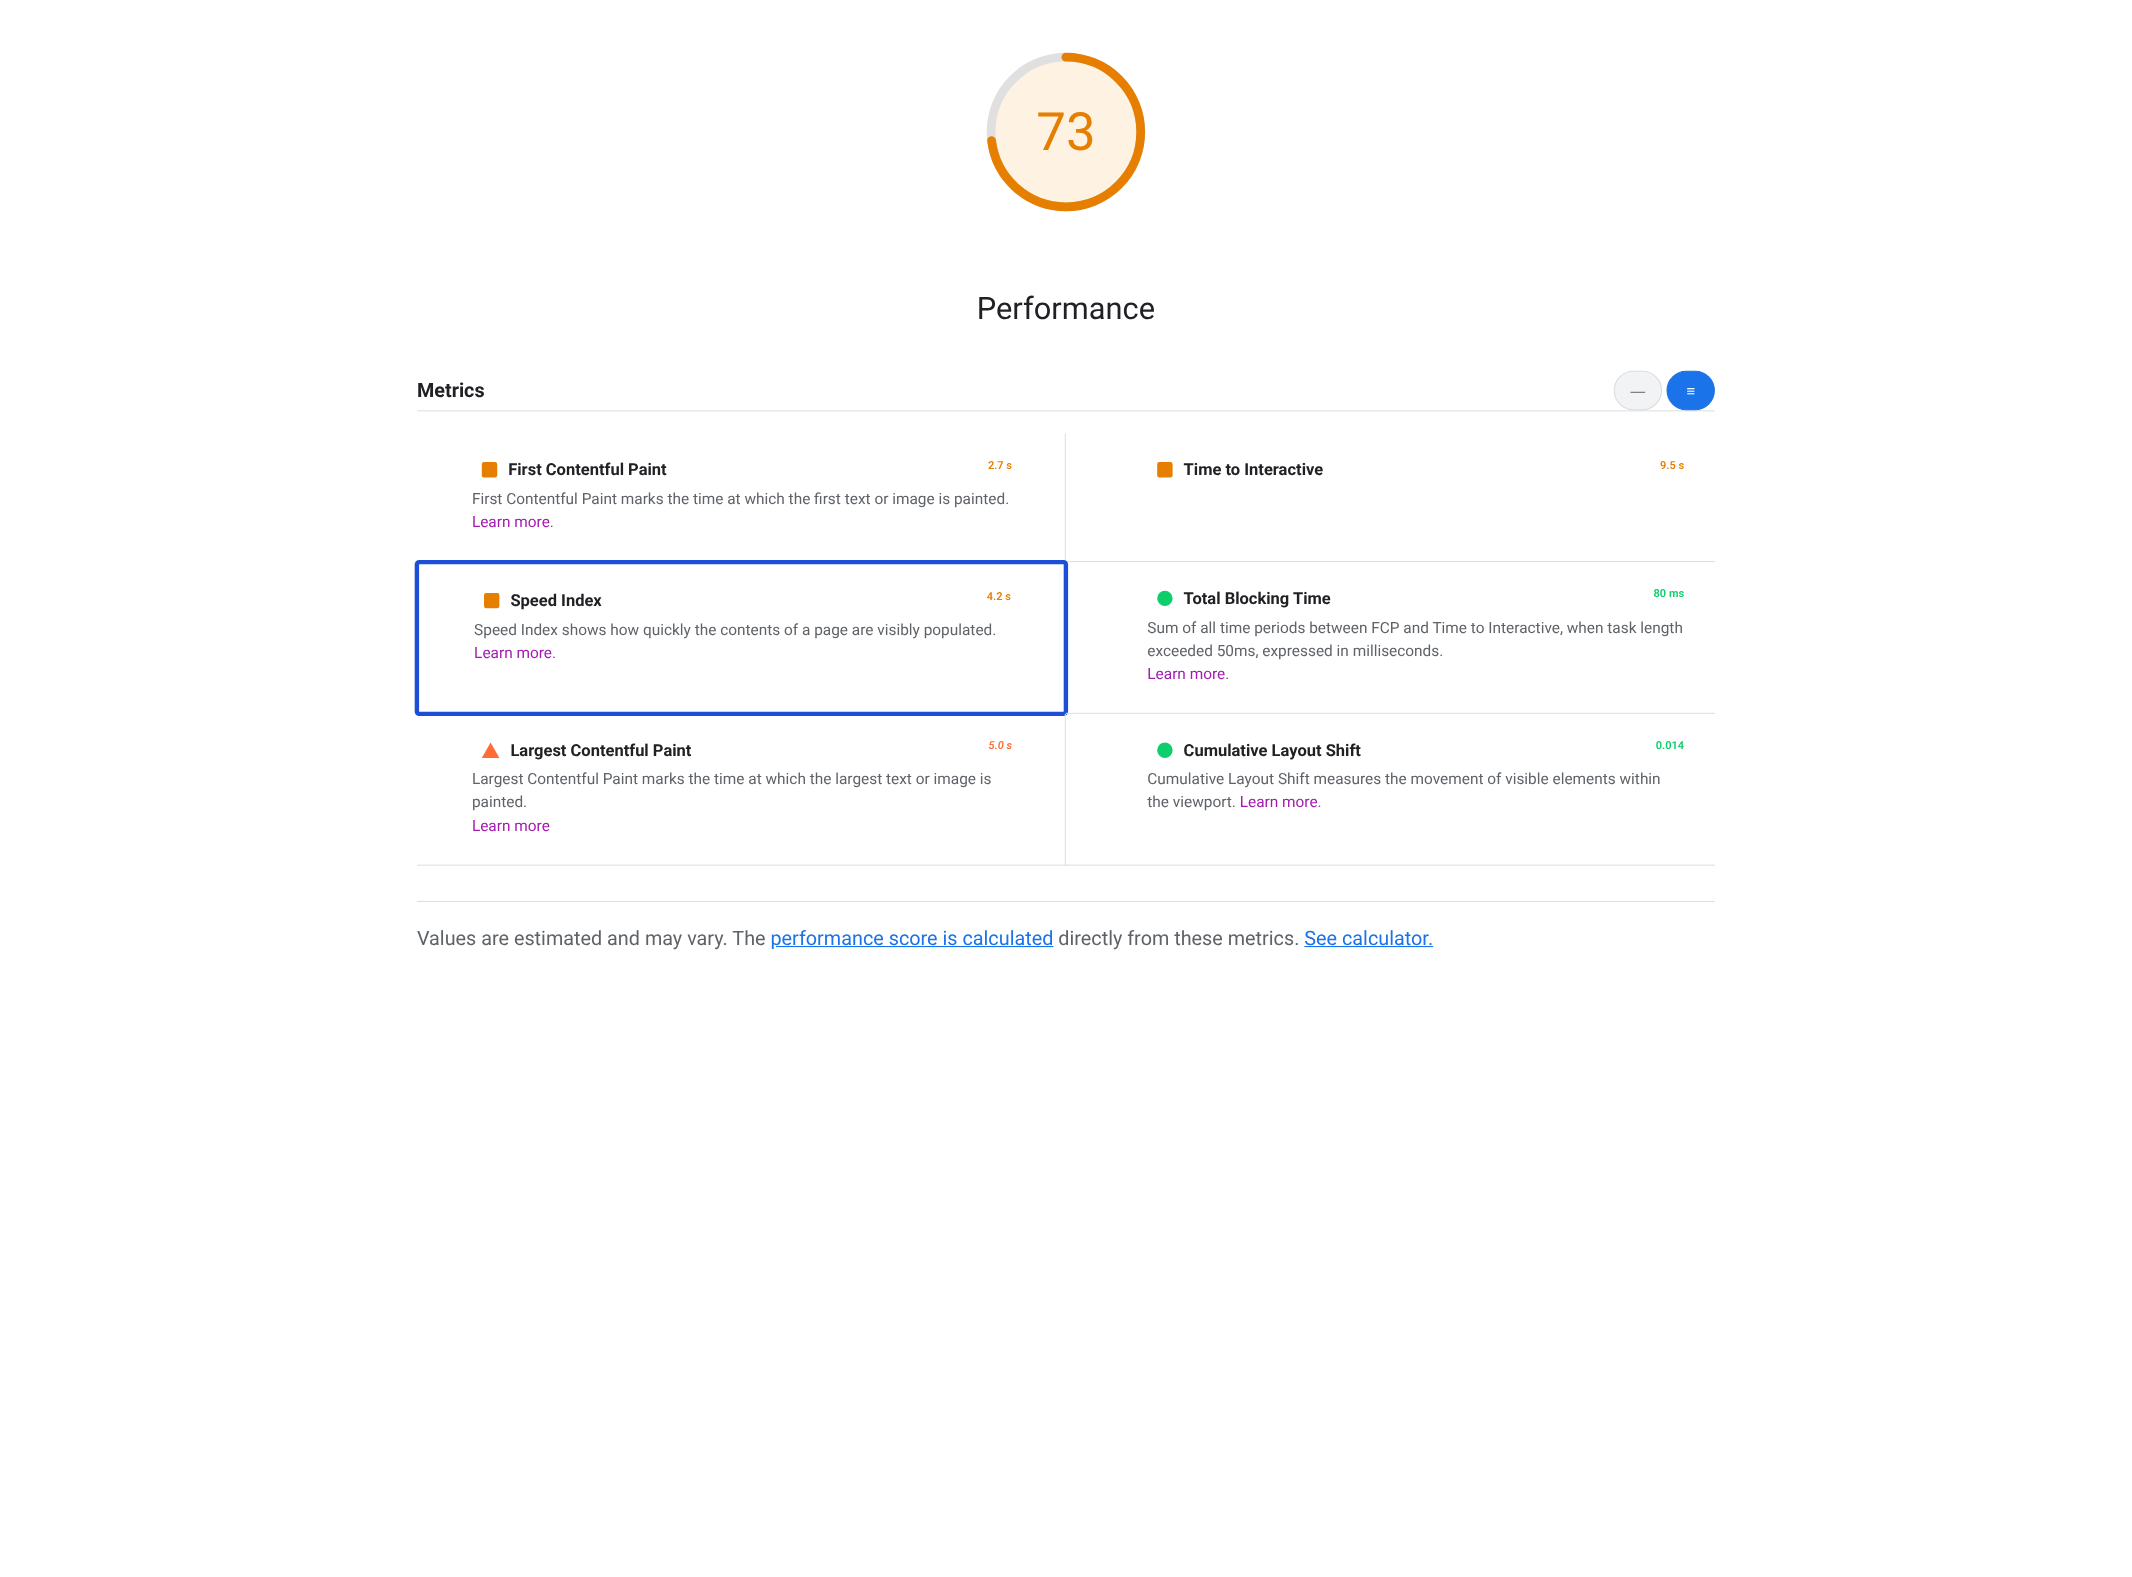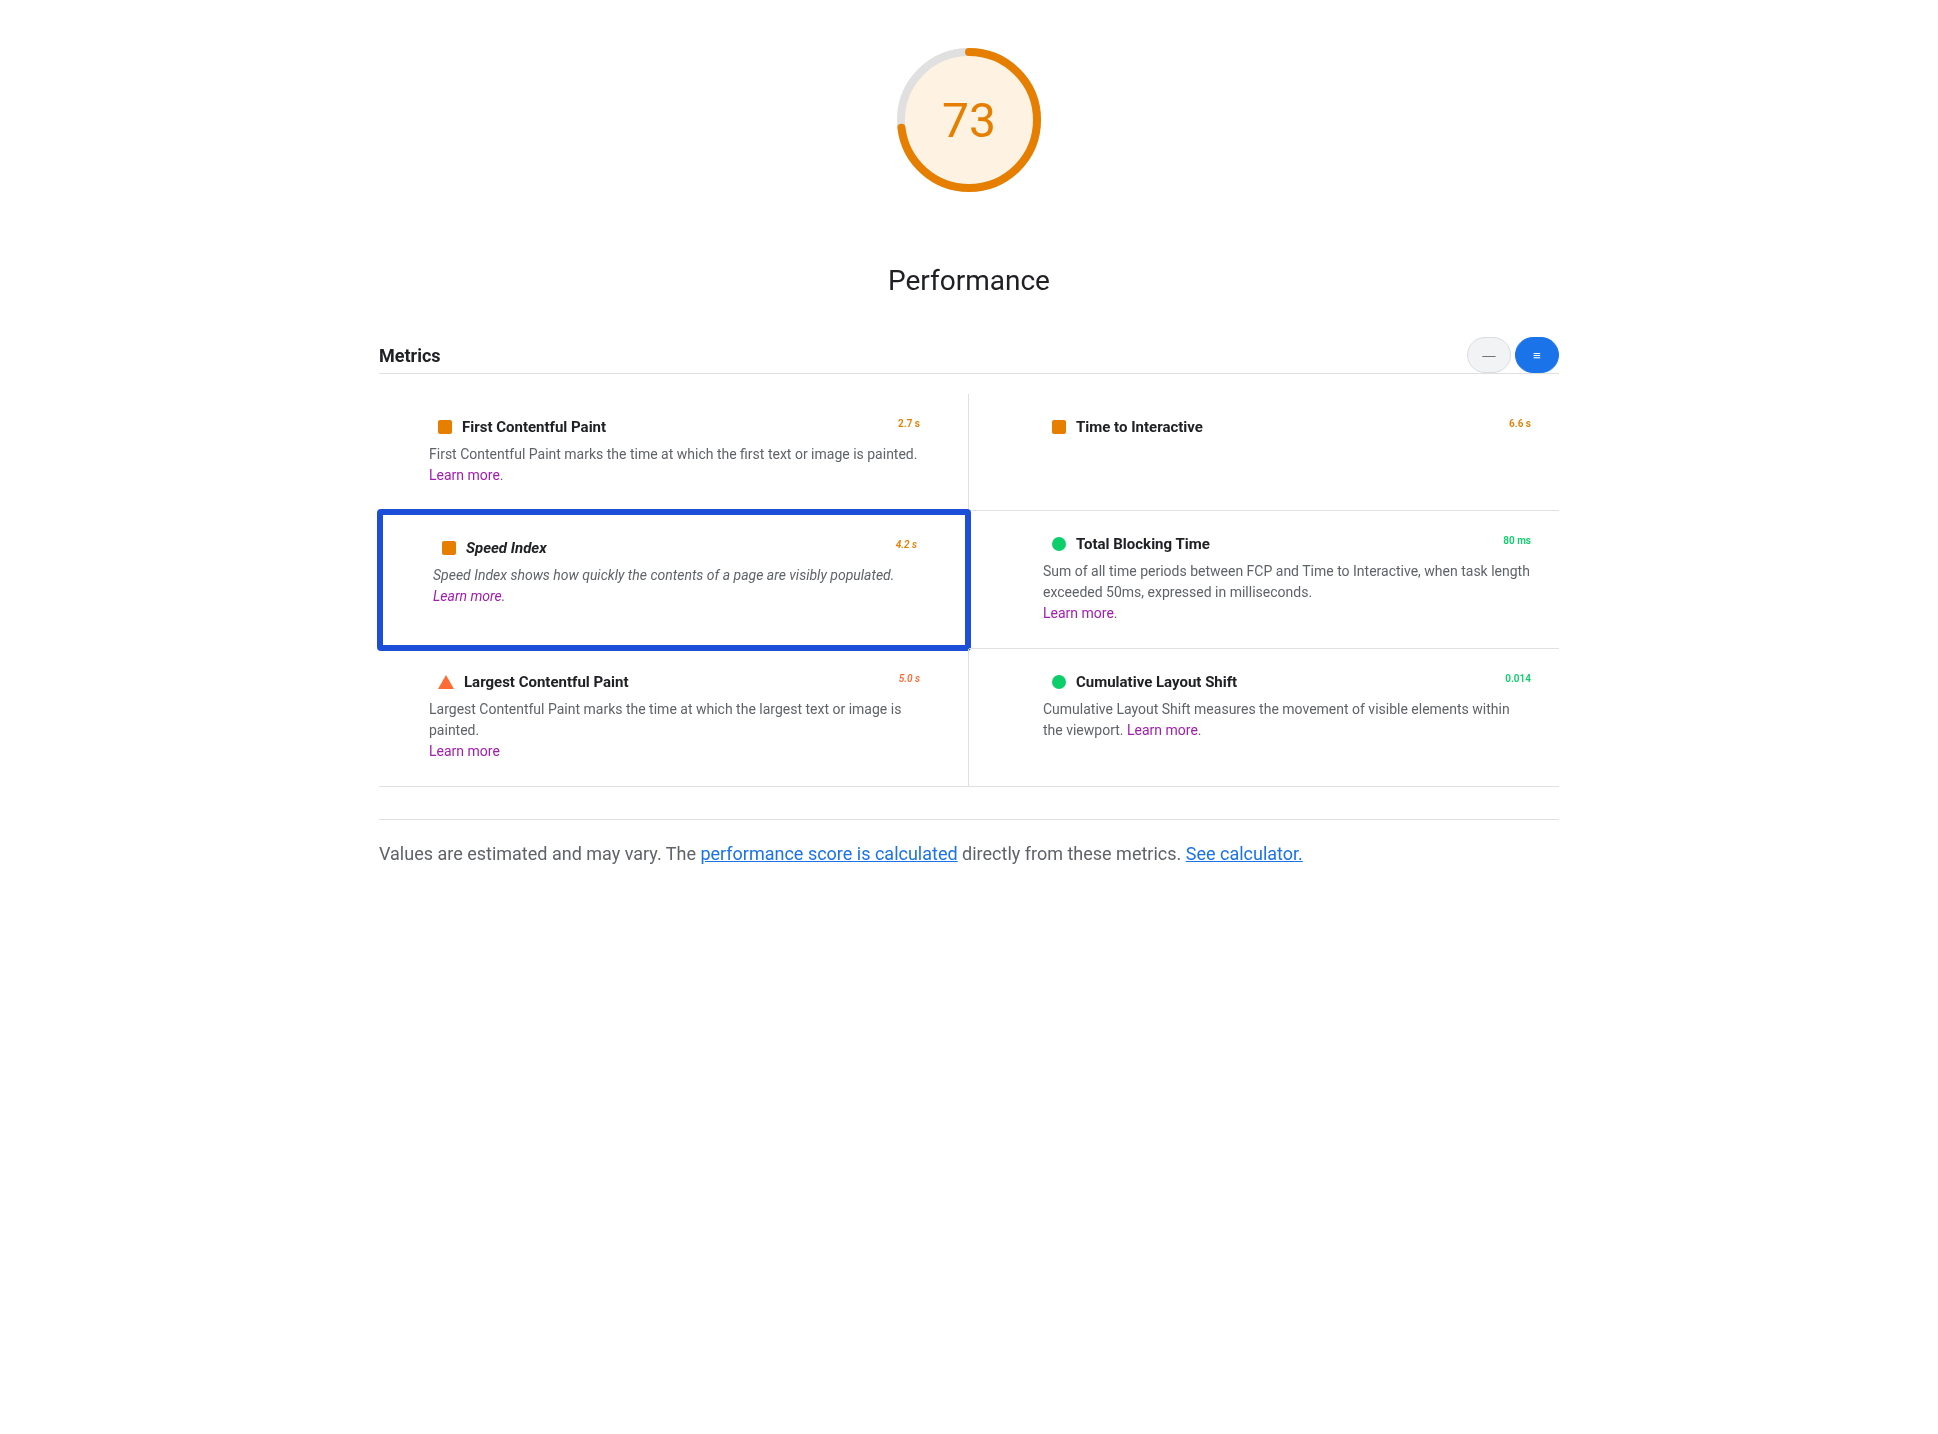--- a/index.html
+++ b/index.html
@@ -93,24 +93,23 @@
       position: relative;
     }
     .metric-card:nth-child(odd) {
       border-right: 1px solid #e0e0e0;
       padding-right: 48px;
     }
     .metric-card:nth-child(even) {
       padding-left: 48px;
     }
     .metric-card.highlighted {
-      border: 6px solid #1d4ed8;
+      border: 4px solid #1d4ed8;
       border-radius: 4px;
       margin: -2px;
-      font-style: italic;
     }
     .metric-header {
       display: flex;
       align-items: flex-start;
       justify-content: space-between;
       margin-bottom: 8px;
     }
     .metric-title-row {
       display: flex;
       align-items: center;
@@ -217,21 +216,21 @@
       <br><a class="learn-more" href="#">Learn more</a>.
     </div>
   </div>
 
   <div class="metric-card">
     <div class="metric-header">
       <div class="metric-title-row">
         <div class="icon-square-orange"></div>
         <span class="metric-name">Time to Interactive</span>
       </div>
-      <span class="metric-value value-orange">6.6 s</span>
+      <span class="metric-value value-orange">9.5 s</span>
     </div>
   </div>
 
   <div class="metric-card highlighted">
     <div class="metric-header">
       <div class="metric-title-row">
         <div class="icon-square-orange"></div>
         <span class="metric-name">Speed Index</span>
       </div>
       <span class="metric-value value-orange">4.2 s</span>

